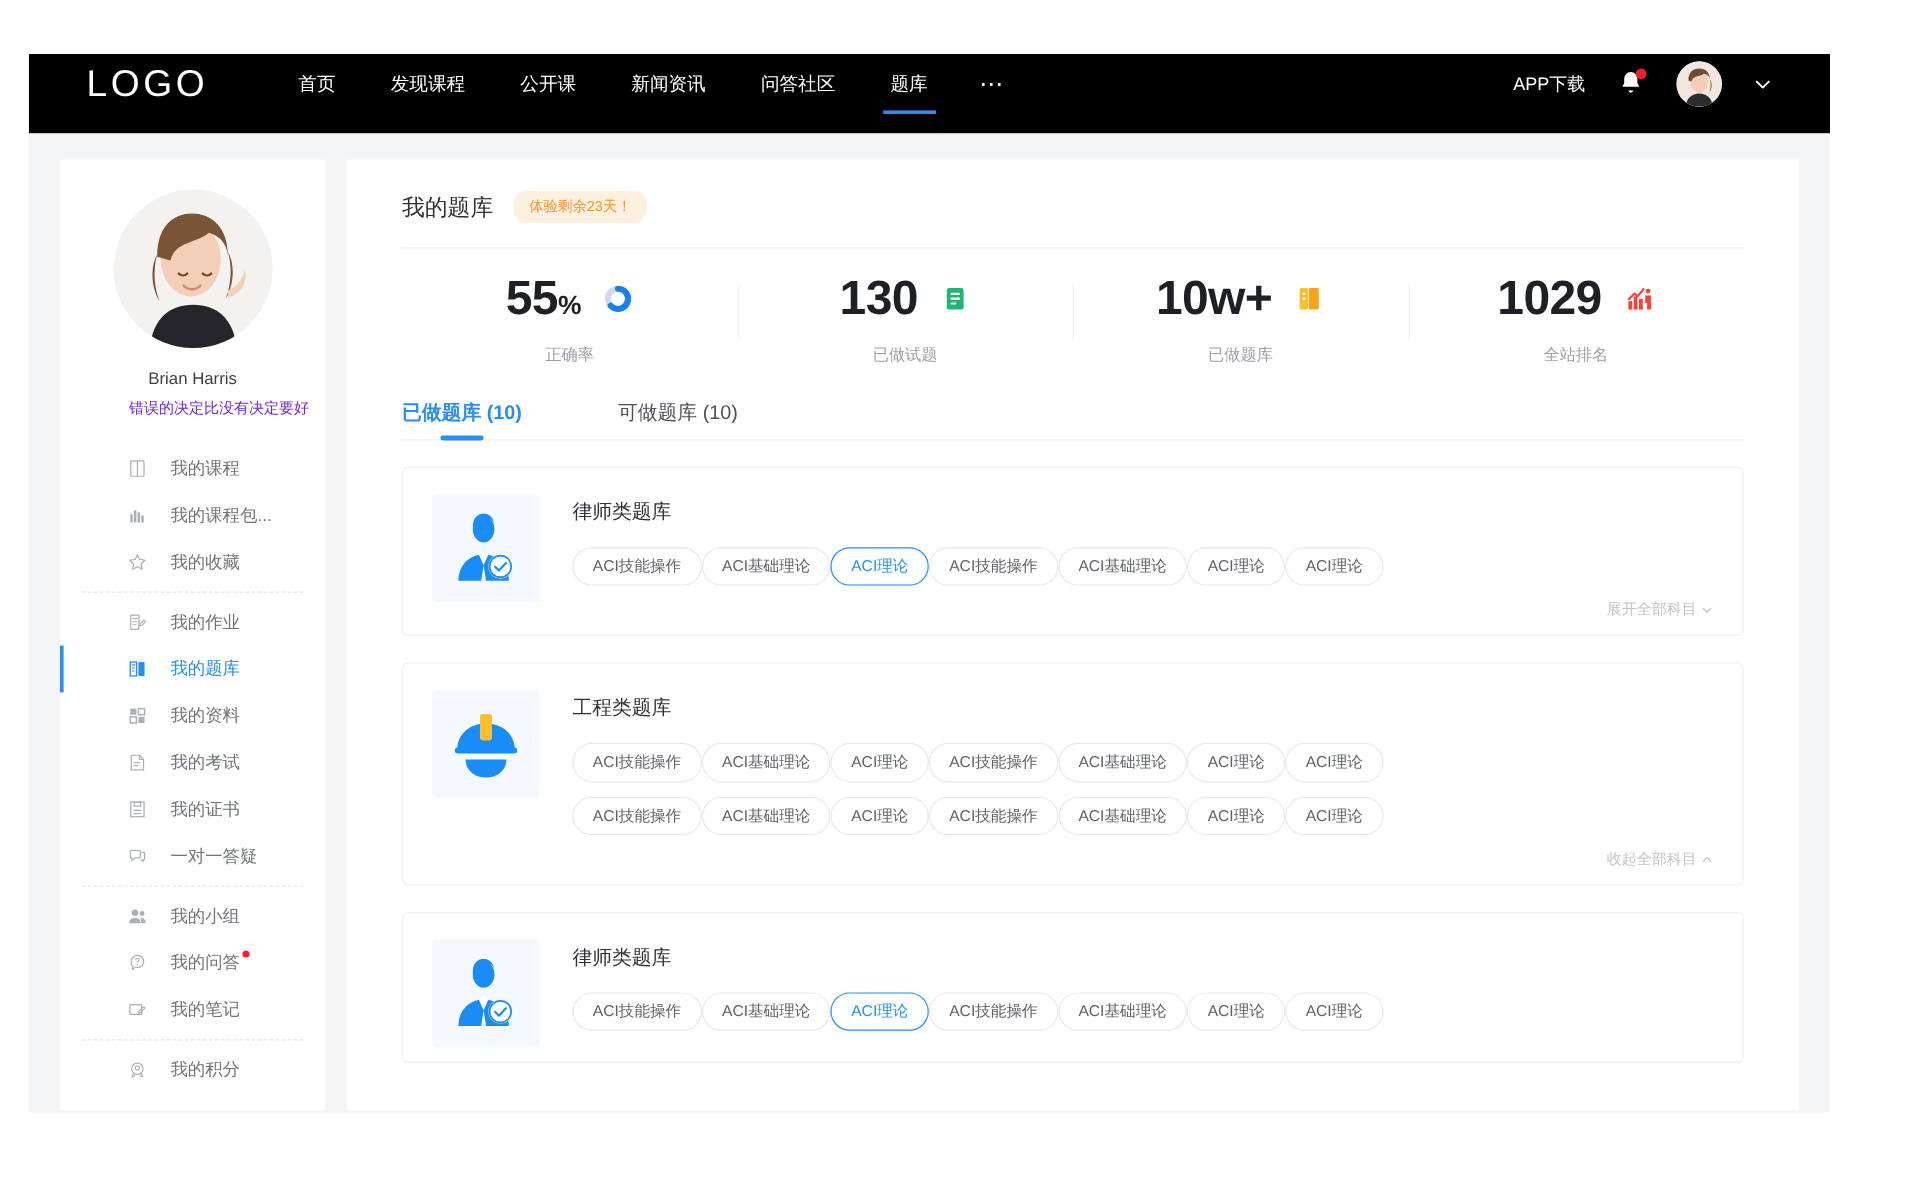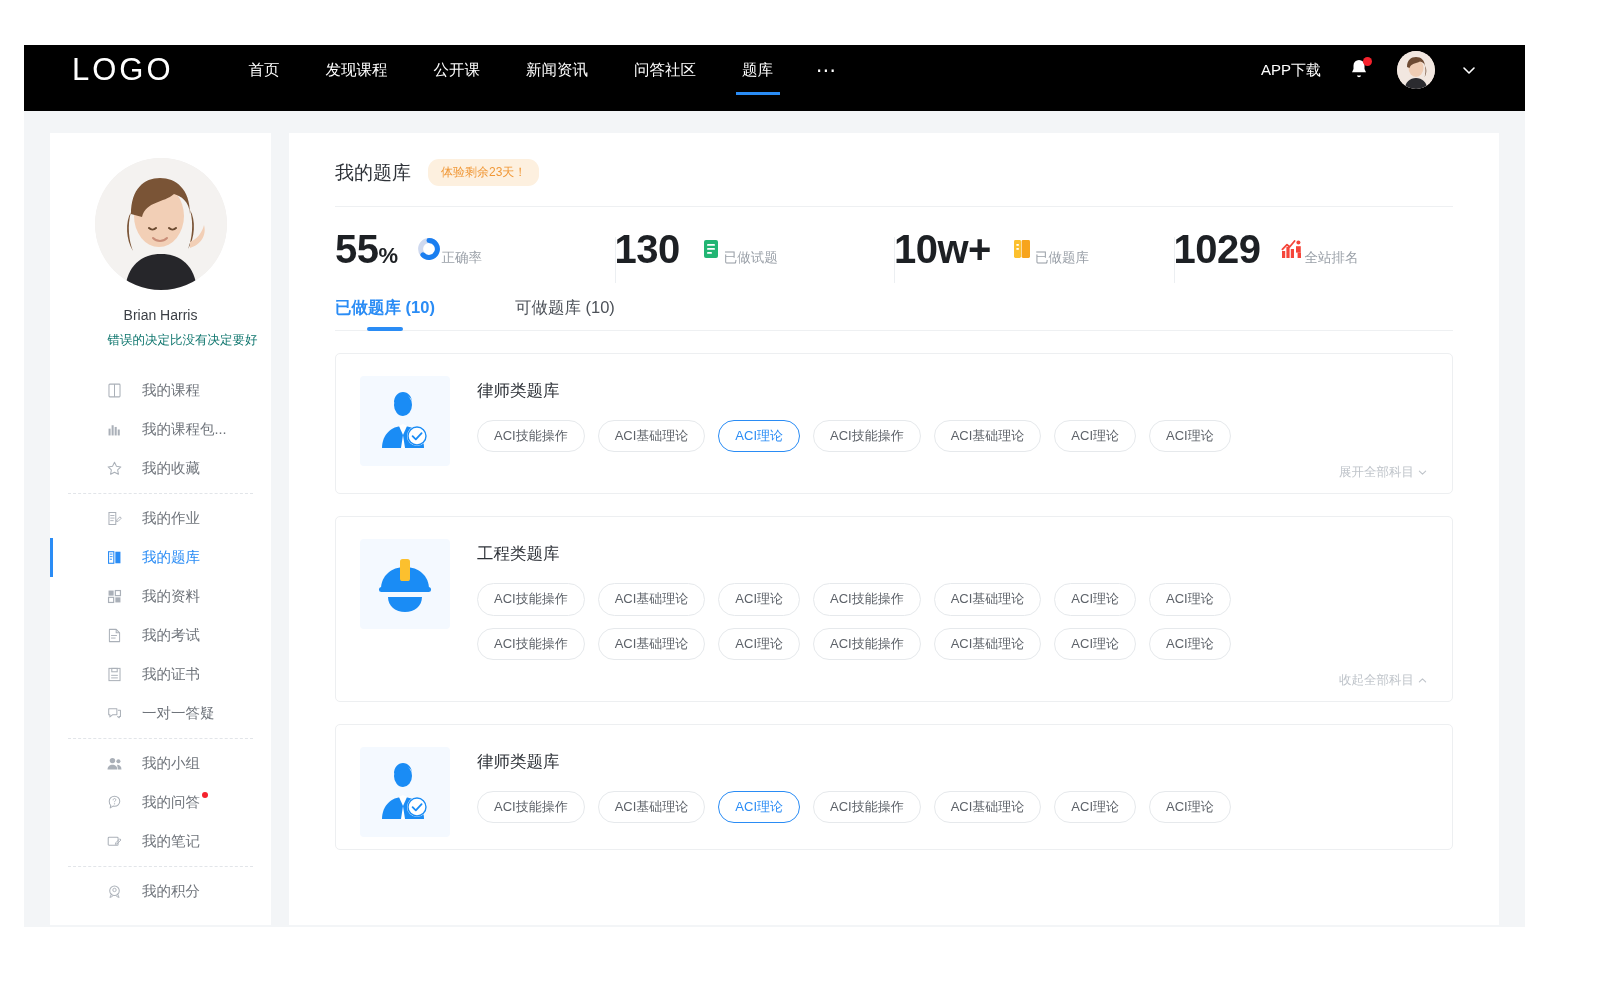--- a/index.html
+++ b/index.html
@@ -111,21 +111,21 @@
     position: relative;
   }
   .uname {
     margin-top: 17px;
     font-size: 14px;
     color: #3b3f45;
   }
   .utag {
     margin-top: 9px;
     font-size: 12.5px;
-    color: #0f766e;
+    color: #6d28d9;
     margin-left: 44px;
   }
   .menu { margin-top: 22px; }
   .mi {
     position: relative;
     display: flex;
     align-items: center;
     height: 39px;
     padding-left: 58px;
     cursor: pointer;
@@ -181,21 +181,21 @@
     font-size: 12px;
     border-radius: 11px;
     padding: 5px 13px;
     white-space: nowrap;
   }
 
   
   .stats { display: flex; padding: 22px 0 6px 0; }
   .stat {
     flex: 1;
-    display: flex; flex-direction: row;
+    display: flex; flex-direction: column;
     align-items: center;
     position: relative;
   }
   .stat + .stat::before {
     content: "";
     position: absolute; left: 0; top: 8px;
     width: 1px; height: 46px; background: #eceff2;
   }
   .stat-row { display: flex; align-items: center; gap: 18px; }
   .stat-val {
@@ -235,21 +235,21 @@
     gap: 27px;
   }
   .card-thumb {
     width: 90px; height: 90px; flex: 0 0 90px;
     background: #f4f9ff; border-radius: 4px;
     display: flex; align-items: center; justify-content: center;
   }
   .card-body { flex: 1; min-width: 0; }
   .card-title { font-size: 16.5px; color: #2e3238; margin-top: 4px; }
   .tagrows { margin-top: 18px; display: flex; flex-direction: column; gap: 12px; }
-  .tagrow { display: flex; gap: 13px; flex-wrap: nowrap; }
+  .tagrow { display: flex; flex-wrap: nowrap; }
   .tag {
     border: 1px solid #e6e9ec;
     border-radius: 17px;
     padding: 7px 16px;
     font-size: 13px;
     color: #5d6269;
     white-space: nowrap;
     cursor: pointer;
     background: #fff;
     line-height: 1.25;

